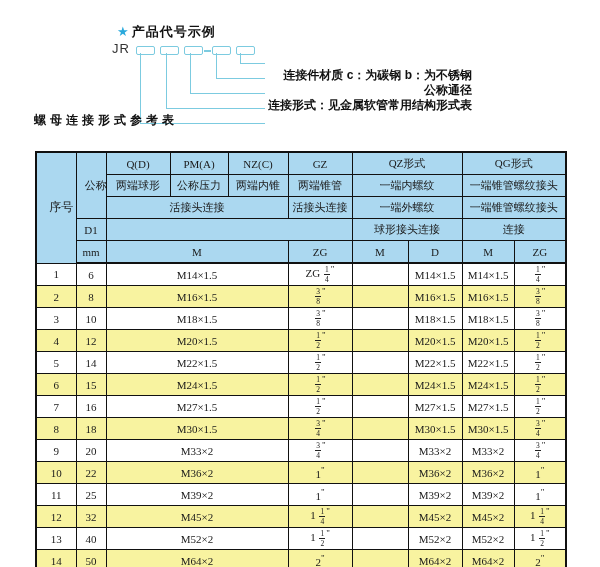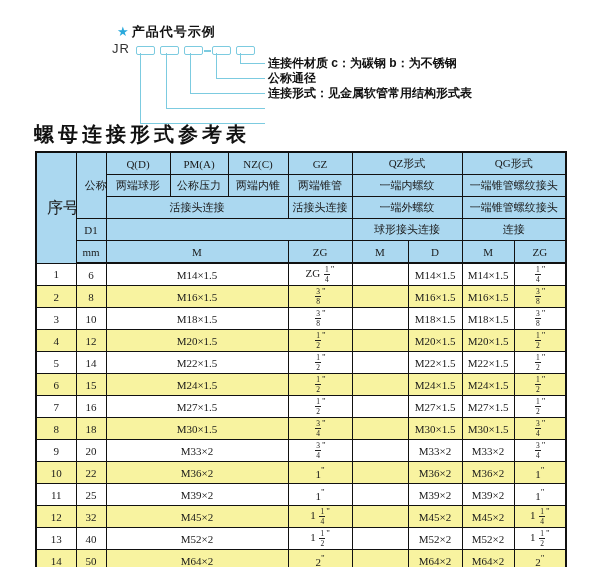--- a/index.html
+++ b/index.html
@@ -14,40 +14,40 @@
         font-family:"Liberation Sans","DejaVu Sans",sans-serif;color:#111;}
 
   
   .dg-title{position:absolute;left:117px;top:23px;font-size:13px;font-weight:bold;letter-spacing:1px;}
   .dg-title .star{color:var(--star-blue);margin-right:2px;font-weight:normal;}
   .code-prefix{position:absolute;left:112px;top:41px;font-size:13px;font-weight:400;color:#333;letter-spacing:1px;}
   .code-box{position:absolute;top:46px;width:17px;height:7px;border:1.5px solid var(--line-cyan);
             border-radius:2px;background:#fff;}
   .code-dash{position:absolute;top:50px;left:204px;width:7px;height:2px;background:var(--line-cyan);}
   .pline{position:absolute;border-left:1.5px solid var(--line-cyan);border-bottom:1.5px solid var(--line-cyan);}
-  .dg-labels{position:absolute;left:268px;top:56px;}
+  .dg-labels{position:absolute;left:268px;top:68px;text-align:right;}
   .dg-label{height:15px;line-height:15px;font-size:12px;font-weight:bold;white-space:nowrap;}
 
   
-  .table-title{position:absolute;left:34px;top:121px;font-size:20px;font-weight:900;
+  .table-title{position:absolute;left:34px;top:112px;font-size:12px;font-weight:900;
                font-family:"Liberation Serif","DejaVu Serif",serif;letter-spacing:4px;}
 
   
   table.ref{position:absolute;left:35px;top:151px;width:530px;border-collapse:collapse;
             table-layout:fixed;border:2px solid var(--border);
             font-family:"Liberation Serif","DejaVu Serif",serif;}
   table.ref td{border:1px solid var(--border);padding:0;text-align:center;vertical-align:middle;
                font-size:11px;height:21px;overflow:hidden;white-space:nowrap;color:#1a1a1a;}
   thead td{background:var(--header-bg);}
   thead tr.last td{border-bottom:2px solid var(--border);}
   .latin{font-size:12px;}
   tbody tr:nth-child(even) td{background:var(--stripe-yellow);}
   tbody td{font-size:11.5px;}
   .vcell div{width:1.15em;margin:0 auto;word-break:break-all;line-height:1.4;font-size:11px;}
-  .vcell.wide-gap div{line-height:2.6;font-size:16px;}
+  .vcell.wide-gap div{line-height:2.6;font-size:12px;}
 
   
   .frac{display:inline-block;vertical-align:middle;text-align:center;line-height:1;
         font-size:7.5px;margin:0 1px;}
   .frac .fn{display:block;border-bottom:1px solid #222;padding:0 1px 1px;}
   .frac .fd{display:block;padding-top:1px;}
   .qt{font-size:9px;vertical-align:super;line-height:1;}
 </style>
 </head>
 <body>

